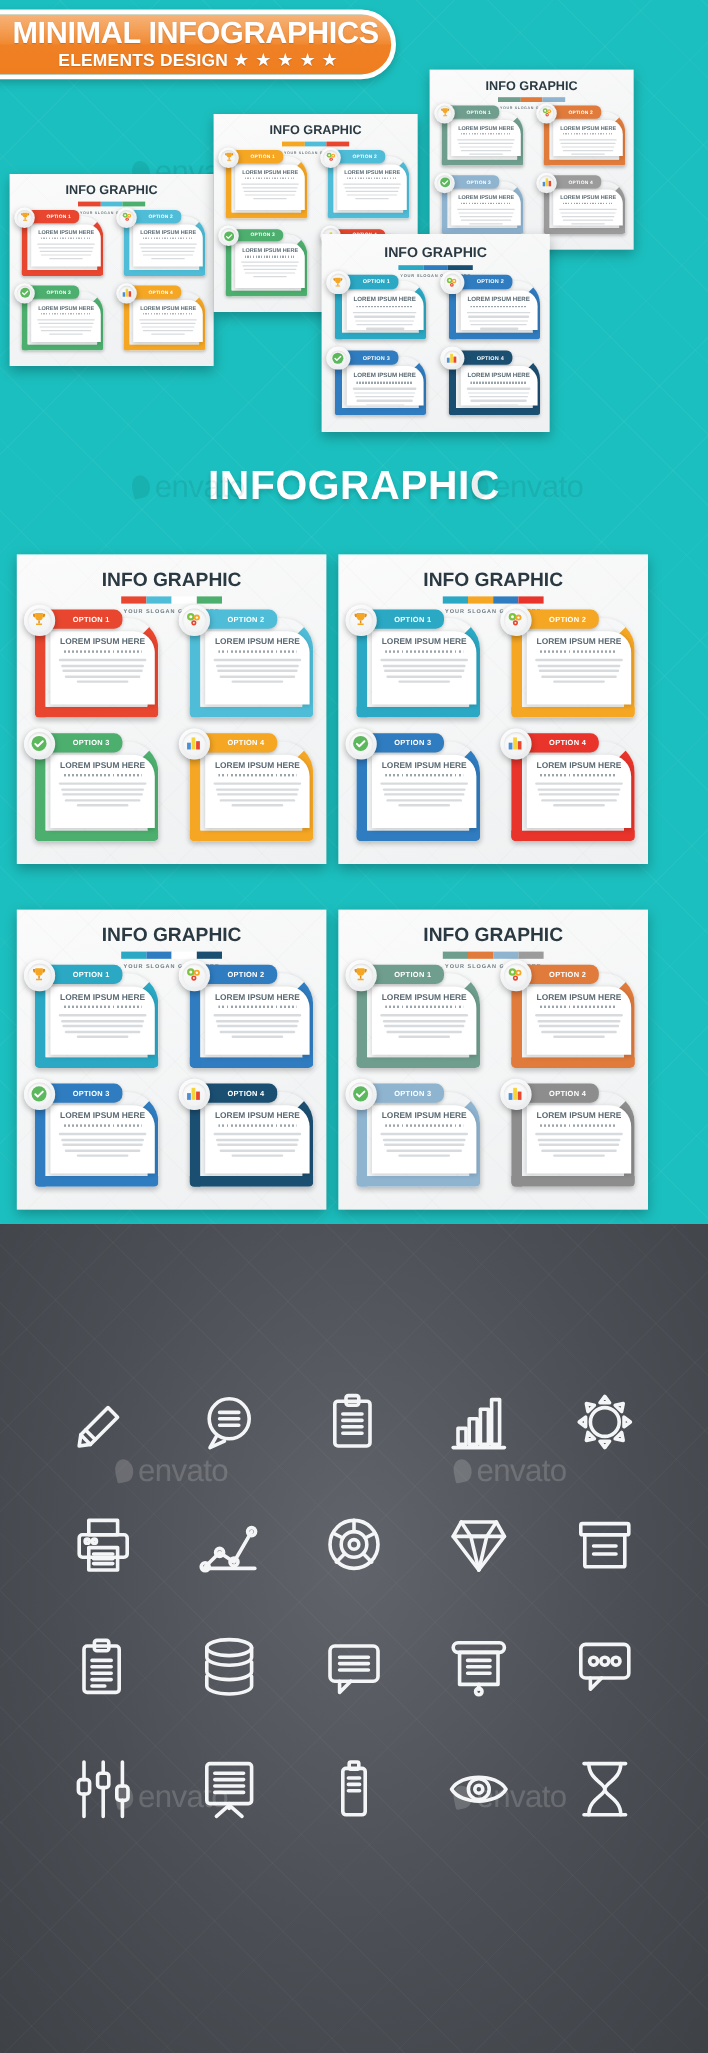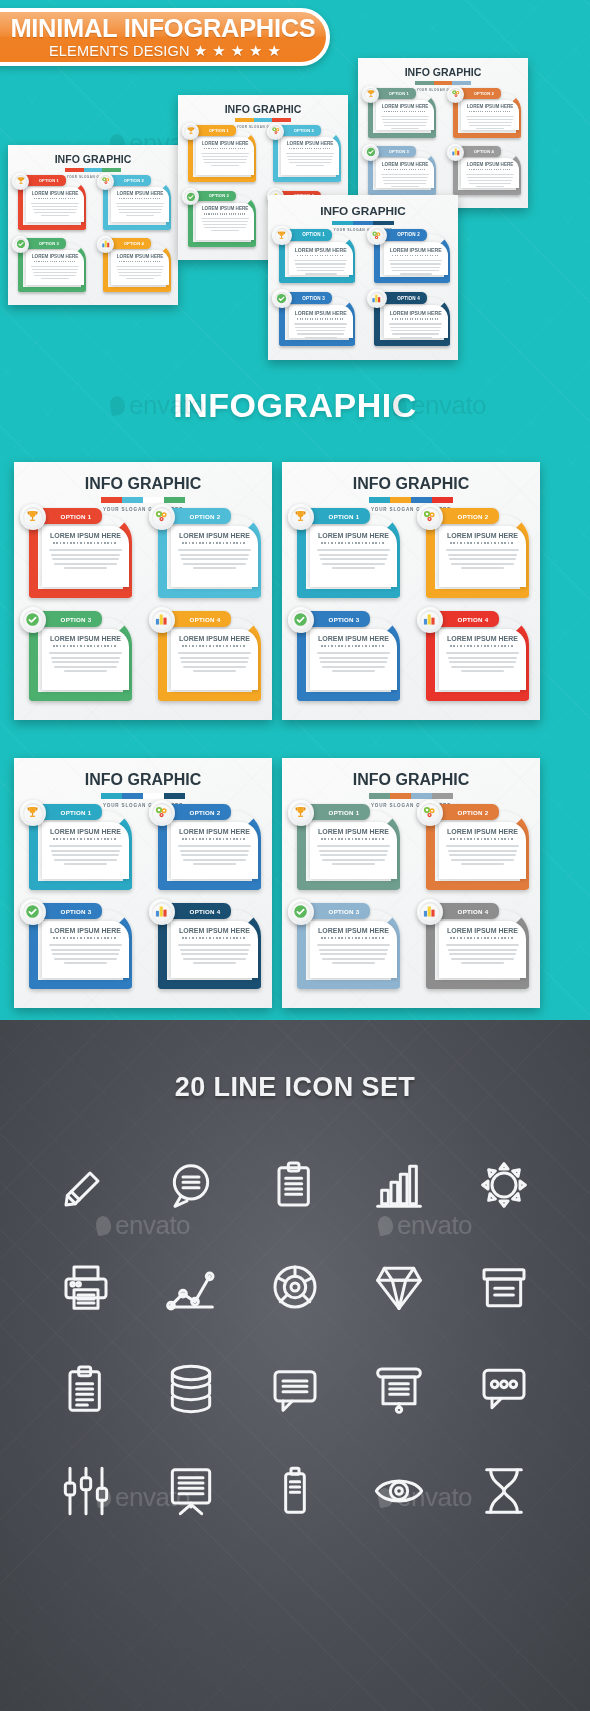--- a/index.html
+++ b/index.html
@@ -57,21 +57,21 @@
     line-height: 1;
     text-shadow: 0 1px 1px rgba(150,70,10,.45);
     white-space: nowrap;
     padding-left: 10px;
   }
   .banner-sub-row {
     display: flex; align-items: center; gap: 4px;
     margin-top: 2px; padding-left: 14px;
   }
   .banner-sub {
-    color: #fff; font-size: 14.5px; font-weight: normal;
+    color: #fff; font-size: 14.5px; font-weight: bold;
     letter-spacing: .2px; line-height: 1;
     text-shadow: 0 1px 1px rgba(150,70,10,.4);
     white-space: nowrap;
   }
   .stars { display: flex; gap: 5px; align-items: center; }
   .star { color: #fff; font-size: 15px; line-height: 1; text-shadow: 0 1px 1px rgba(150,70,10,.4); }
 
   
   .formats {
     position: absolute; right: 12px; top: 13px;
@@ -1227,21 +1227,20 @@
     <span class="leaf"></span>
       <span>envato</span>
   </div>
   <div class="wm dark" style="left:392px;top:945px;">
     <span class="leaf"></span>
       <span>envato</span>
   </div>
 </div>
 
 <div class="gray-section">
-  <div class="icons-title">20 LINE ICON SET</div>
   <div class="icon-grid" id="icon-grid">
       <div class="icon-cell">
         <svg width="56" height="56" viewBox="-4 -4 84 84" fill="none" stroke="#f4f5f6" stroke-width="4.5" stroke-linecap="round" stroke-linejoin="round">
           <path d="M10 54 L44 20 L56 32 L22 66 Z"></path>
           <path d="M10 54 L8 68 L22 66"></path>
           <path d="M16 48 L28 60"></path>
         </svg>
       </div>
       <div class="icon-cell">
         <svg width="56" height="56" viewBox="-4 -4 84 84" fill="none" stroke="#f4f5f6" stroke-width="4.5" stroke-linecap="round" stroke-linejoin="round">

